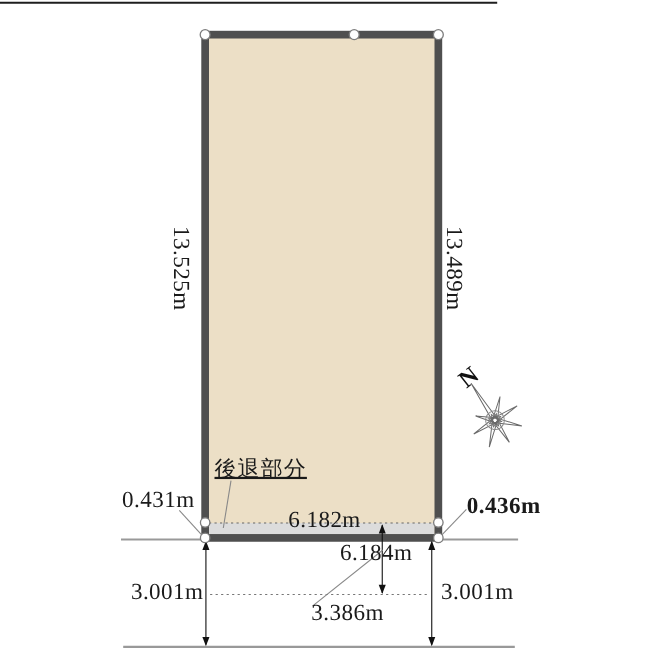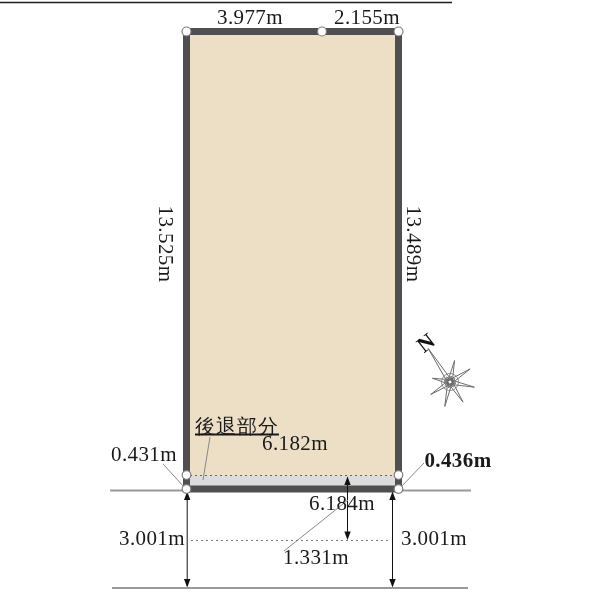--- a/index.html
+++ b/index.html
@@ -79,27 +79,25 @@
         <path transform="rotate(225)" d="M0,-25 L2.3,0 L0,6 L-2.3,0 Z"></path>
         <path transform="rotate(270)" d="M0,-23 L2.3,0 L0,6 L-2.3,0 Z"></path>
         <path transform="rotate(315)" d="M0,-18 L2.3,0 L0,6 L-2.3,0 Z"></path>
         <circle cx="0" cy="0" r="5" stroke="#888"></circle>
         <circle cx="0" cy="0" r="8.5" stroke="#888"></circle>
       </g>
       <text x="426" y="350" text-anchor="middle" transform="rotate(-38 426 343)" font-size="22" font-weight="bold" fill="#111" font-family="Liberation Serif, DejaVu Serif, serif">N</text>
     </g>
   </svg>
 
-  <span class="lbl" style="left:250px; top:17px;">3.977m</span>
-  <span class="lbl" style="left:367px; top:17px;">2.155m</span>
   <span class="lbl rot" style="left:165px; top:244px;">13.525m</span>
   <span class="lbl rot" style="left:413px; top:244px;">13.489m</span>
 
   <span class="lbl cjk" style="left:237px; top:426px;text-decoration:underline;">後退部分</span>
   <span class="lbl" style="left:144px; top:454px;">0.431m</span>
-  <span class="lbl" style="left:295px; top:443px;">6.182m</span>
+  <span class="lbl" style="left:295px; top:473px;">6.182m</span>
   <span class="lbl" style="left:458px; top:460px;font-weight:bold;">0.436m</span>
 
   <span class="lbl" style="left:295px; top:503px;margin-left:47px;">6.184m</span>
   <span class="lbl" style="left:152px; top:538px;">3.001m</span>
   <span class="lbl" style="left:434px; top:538px;">3.001m</span>
-  <span class="lbl" style="left:316px; top:557px;">1.331m</span>
+  <span class="lbl" style="left:316px; top:557px;">3.386m</span>
 </div>
 
 </body></html>

